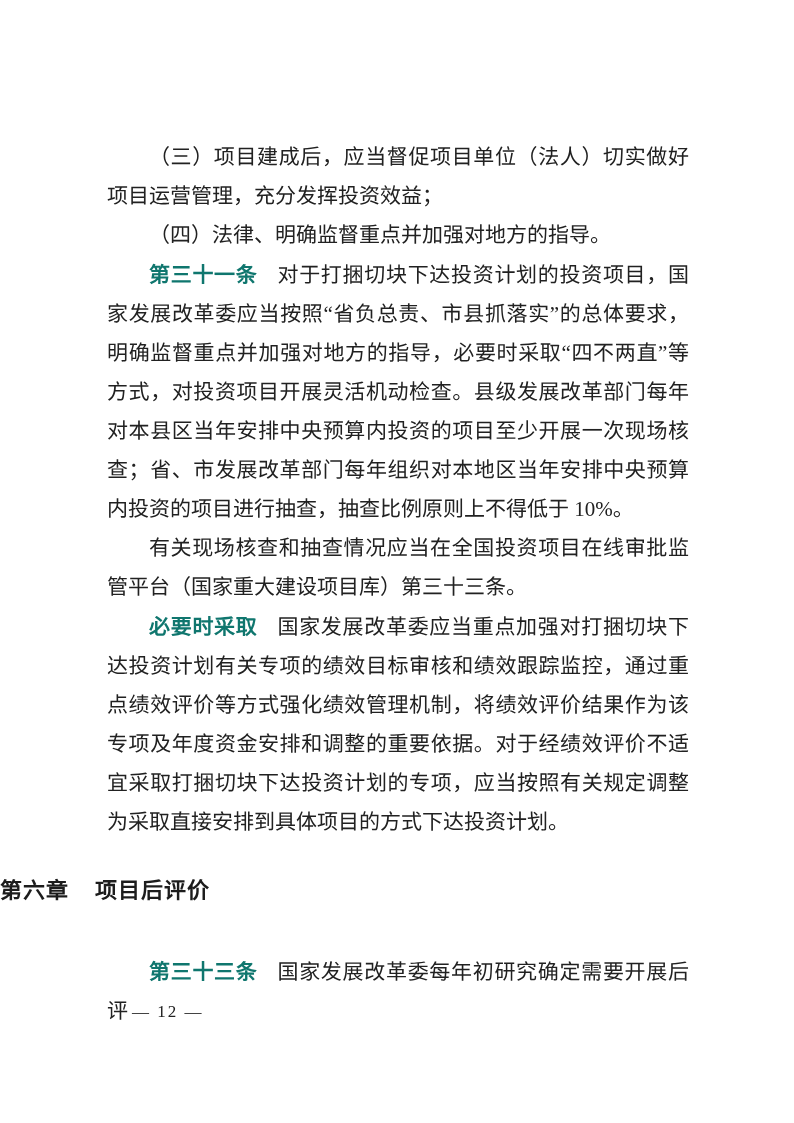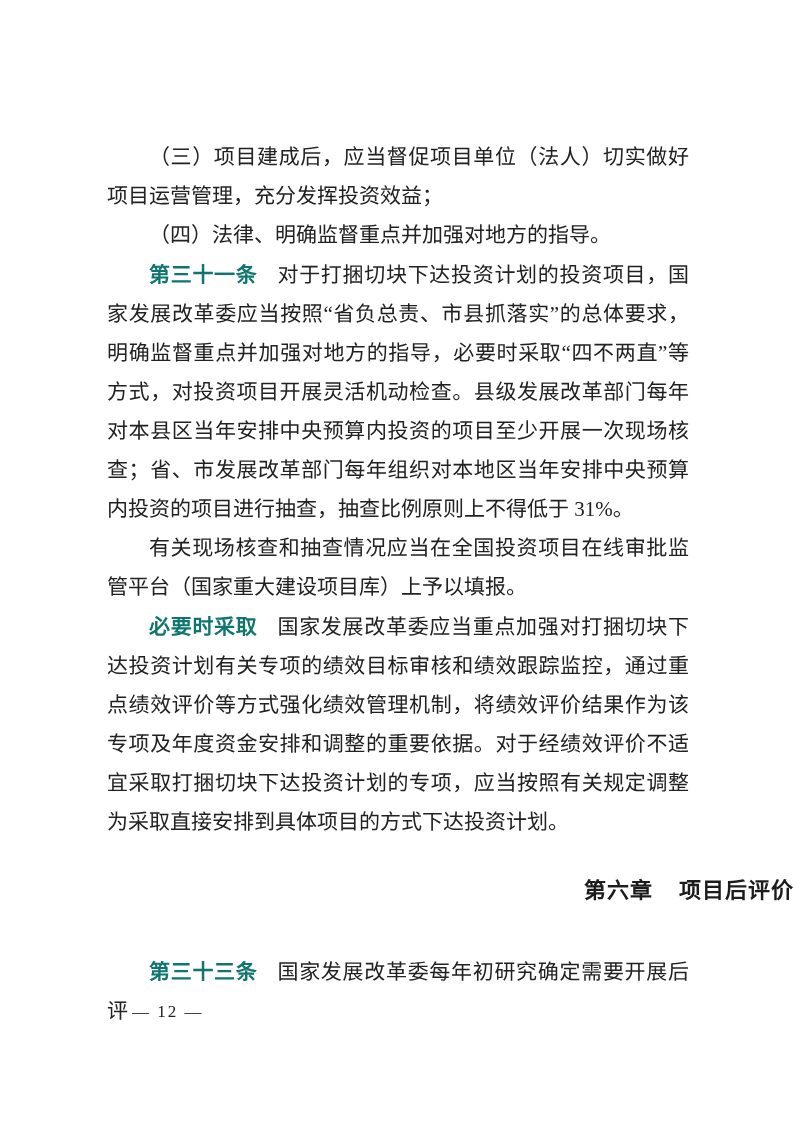--- a/index.html
+++ b/index.html
@@ -37,21 +37,21 @@
     font-weight: 700;
     color: #0f766e;
     margin-right: 0.95em;
   }
   .chapter {
     position: absolute;
     top: 876px;
     left: 0;
     width: 794px;
     margin: 0;
-    text-align: right;
+    text-align: left;
     font-family: "Liberation Sans", "DejaVu Sans", sans-serif;
     font-weight: 700;
     font-size: 22px;
     line-height: 30px;
     color: #1c1c1c;
     letter-spacing: 1px;
   }
   .chapter-gap {
     display: inline-block;
     width: 26px;
@@ -82,23 +82,23 @@
 <body>
 
 <div class="page">
 
   <div class="body-text">
 
     <p class="para"><span>（三）项目建成后，应当督促项目单位（法人）切实做好项目运营管理，充分发挥投资效益；</span></p>
 
     <p class="para"><span>（四）法律、明确监督重点并加强对地方的指导。</span></p>
 
-    <p class="para"><span class="term">第三十一条</span><span>对于打捆切块下达投资计划的投资项目，国家发展改革委应当按照“省负总责、市县抓落实”的总体要求，明确监督重点并加强对地方的指导，必要时采取“四不两直”等方式，对投资项目开展灵活机动检查。县级发展改革部门每年对本县区当年安排中央预算内投资的项目至少开展一次现场核查；省、市发展改革部门每年组织对本地区当年安排中央预算内投资的项目进行抽查，抽查比例原则上不得低于 31%。</span></p>
+    <p class="para"><span class="term">第三十一条</span><span>对于打捆切块下达投资计划的投资项目，国家发展改革委应当按照“省负总责、市县抓落实”的总体要求，明确监督重点并加强对地方的指导，必要时采取“四不两直”等方式，对投资项目开展灵活机动检查。县级发展改革部门每年对本县区当年安排中央预算内投资的项目至少开展一次现场核查；省、市发展改革部门每年组织对本地区当年安排中央预算内投资的项目进行抽查，抽查比例原则上不得低于 10%。</span></p>
 
-    <p class="para"><span>有关现场核查和抽查情况应当在全国投资项目在线审批监管平台（国家重大建设项目库）上予以填报。</span></p>
+    <p class="para"><span>有关现场核查和抽查情况应当在全国投资项目在线审批监管平台（国家重大建设项目库）第三十三条。</span></p>
 
     <p class="para"><span class="term">必要时采取</span><span>国家发展改革委应当重点加强对打捆切块下达投资计划有关专项的绩效目标审核和绩效跟踪监控，通过重点绩效评价等方式强化绩效管理机制，将绩效评价结果作为该专项及年度资金安排和调整的重要依据。对于经绩效评价不适宜采取打捆切块下达投资计划的专项，应当按照有关规定调整为采取直接安排到具体项目的方式下达投资计划。</span></p>
 
   </div>
 
   <h2 class="chapter"><span>第六章</span><span class="chapter-gap"></span><span>项目后评价</span></h2>
 
   <div class="continuation">
     <p class="para"><span class="term">第三十三条</span><span>国家发展改革委每年初研究确定需要开展后评</span></p>
   </div>

